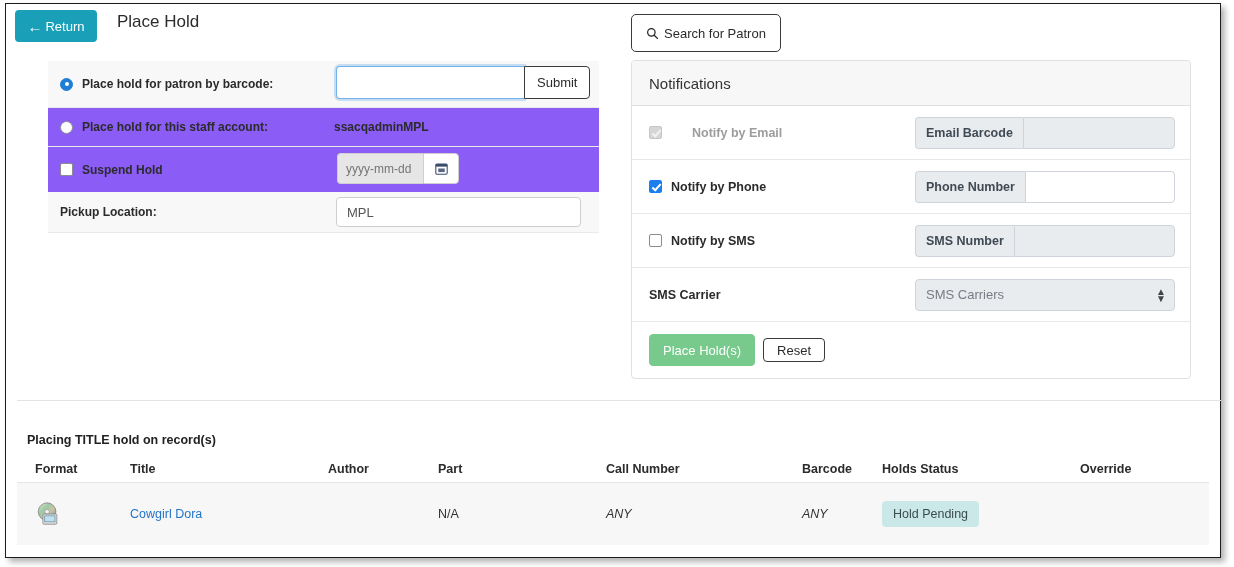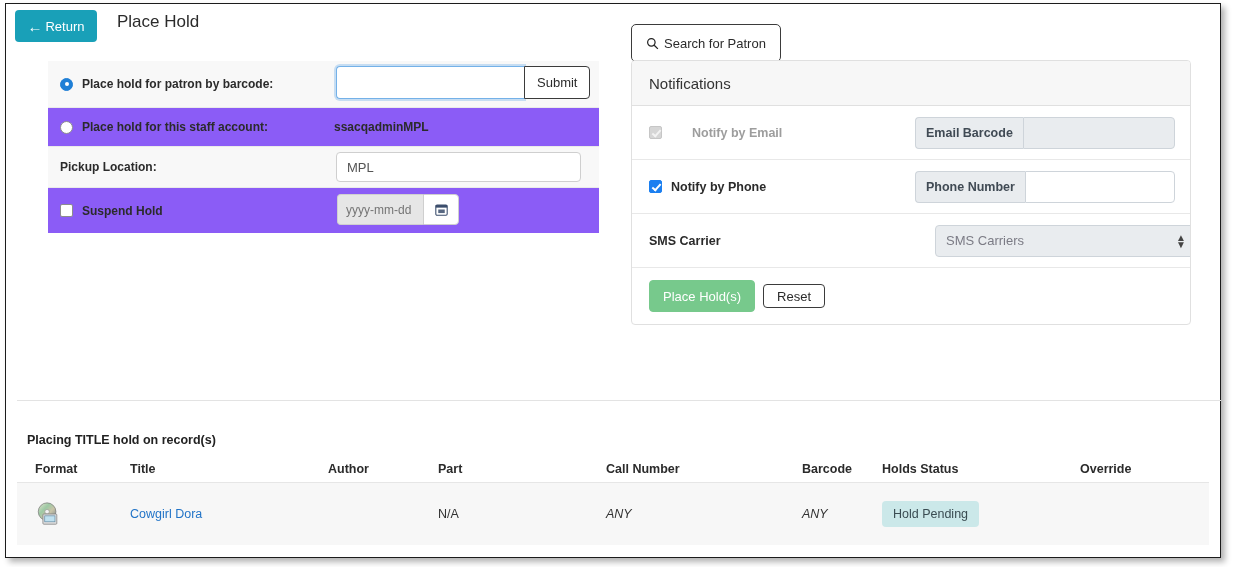--- a/index.html
+++ b/index.html
@@ -202,21 +202,21 @@
     border: 1px solid #cfcfcf;
     border-radius: 0 4px 4px 0;
     display: flex; align-items: center; justify-content: center;
     cursor: pointer;
     padding: 0;
   }
 
   
   .search-patron {
     position: absolute;
-    left: 625px; top: 20px;
+    left: 625px; top: 10px;
     height: 38px;
     padding: 0 14px;
     background: #ffffff;
     border: 1px solid #3b3b3b;
     border-radius: 5px;
     font-size: 13px;
     color: #2b2b2b;
     display: flex; align-items: center; gap: 5px;
     cursor: pointer;
     font-family: "Liberation Sans", sans-serif;
@@ -279,21 +279,21 @@
     background: #ffffff;
     font-size: 13px;
     padding: 0 8px;
     font-family: "Liberation Sans", sans-serif;
     min-width: 0;
   }
   .ig-field.disabled { background: #e9ecef; }
   .sel-wrap {
     position: absolute;
     left: 283px;
-    width: 260px; height: 32px; margin-left: 20px;
+    width: 260px; height: 32px;
   }
   .sel {
     width: 100%; height: 32px;
     background: #e9ecef;
     border: 1px solid #ced4da;
     border-radius: 4px;
     font-size: 13px;
     color: #7b7b85;
     padding: 0 10px;
     display: flex; align-items: center;
@@ -414,39 +414,39 @@
           <button class="bc-submit">Submit</button>
         </span>
       </div>
 
       <div class="lrow plain" style="height:39px;">
         <span class="radio"></span>
         <span class="lrow-label">Place hold for this staff account:</span>
         <span class="staff-acct">ssacqadminMPL</span>
       </div>
 
-      <div class="lrow striped" style="height:41px;">
-        <span class="lrow-label">Pickup Location:</span>
-        <input class="pickup-input" type="text" value="MPL" style="">
-      </div>
-
       <div class="lrow plain nb" style="height:45px;">
         <span class="cbx"></span>
         <span class="lrow-label">Suspend Hold</span>
         <span class="date-group">
           <input class="date-input" type="text" disabled="" placeholder="yyyy-mm-dd" style="">
           <button class="date-btn">
             <svg width="13" height="13" viewBox="0 0 16 16">
               <rect x="1" y="2.5" width="14" height="12.5" rx="1.5" fill="none" stroke="#3a4c6b" stroke-width="1.3"></rect>
               <rect x="1" y="2.5" width="14" height="3.2" fill="#3a4c6b"></rect>
               <rect x="4" y="8" width="8" height="4.4" fill="#3a4c6b" opacity="0.85"></rect>
             </svg>
           </button>
         </span>
       </div>
+
+      <div class="lrow striped" style="height:41px;">
+        <span class="lrow-label">Pickup Location:</span>
+        <input class="pickup-input" type="text" value="MPL" style="">
+      </div>
     </div>
 
     <button class="search-patron">
       <svg width="13" height="13" viewBox="0 0 16 16">
         <circle cx="6.6" cy="6.6" r="4.6" fill="none" stroke="#222" stroke-width="1.5"></circle>
         <line x1="10.1" y1="10.1" x2="14.6" y2="14.6" stroke="#222" stroke-width="1.6"></line>
       </svg>
       <span>Search for Patron</span>
     </button>
 
@@ -464,20 +464,28 @@
 
       <div class="nrow">
         <span class="cbx on"></span>
         <span class="nrow-label">Notify by Phone</span>
         <span class="ig">
           <span class="ig-addon">Phone Number</span>
           <input class="ig-field" type="text" value="" style="">
         </span>
       </div>
 
+      <div class="nrow">
+        <span class="cbx"></span>
+        <span class="nrow-label">Notify by SMS</span>
+        <span class="ig">
+          <span class="ig-addon">SMS Number</span>
+          <input class="ig-field disabled" type="text" disabled="" value="" style="">
+        </span>
+      </div>
 
       <div class="nrow">
         <span class="nrow-label">SMS Carrier</span>
         <span class="sel-wrap">
           <span class="sel">
             <span>SMS Carriers</span>
           </span>
           <span class="sel-arrows">
             <span>▲</span>
               <span>▼</span>

